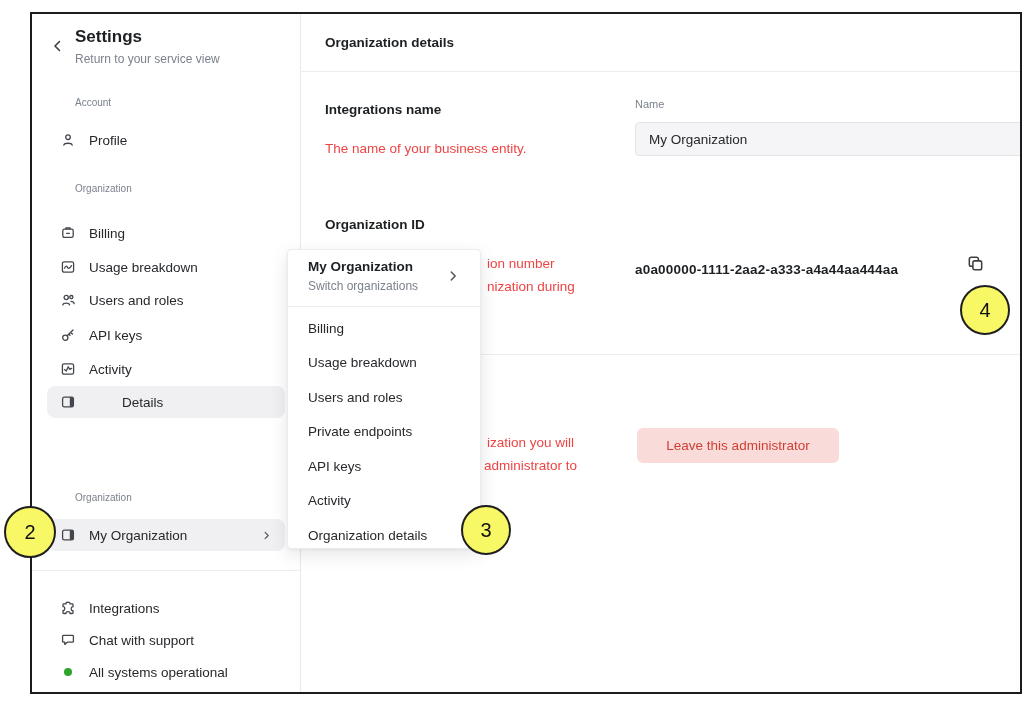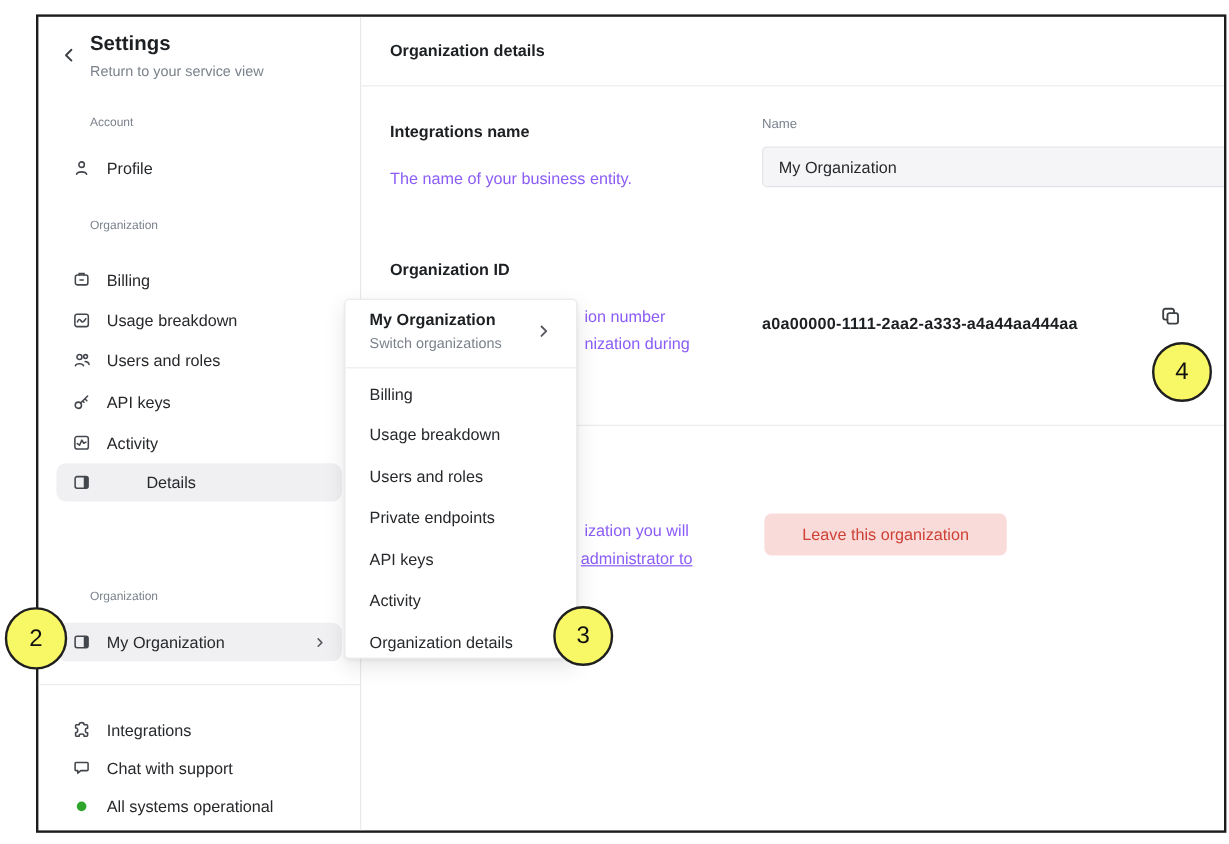--- a/index.html
+++ b/index.html
@@ -19,21 +19,21 @@
            gap:13px;padding:0 13px;border-radius:8px;font-size:13.5px;color:#26282b;
            box-sizing:border-box;cursor:pointer;}
   .nav-row.active{background:#f0f0f2;}
   .nav-row .ico{width:16px;height:16px;flex:0 0 16px;color:#43474d;display:flex;}
   .nav-row .chev{margin-left:auto;color:#55595f;}
   .dot{width:8px;height:8px;border-radius:50%;background:#2ea52b;margin:0 4px;}
 
   
   .main-title{position:absolute;left:293px;top:21px;font-size:13.5px;font-weight:700;color:#1d2023;}
   .h-bold{position:absolute;font-size:13.5px;font-weight:700;color:#1d2023;}
-  .g-text{position:absolute;font-size:13.5px;color:#8b5cf6;}
+  .g-text{position:absolute;font-size:13.5px;color:#ef4444;}
   .field-label{position:absolute;font-size:11px;color:#7b828c;}
   .name-input{position:absolute;left:603px;top:108px;width:420px;height:34px;background:#f5f5f7;
               border:1px solid #e3e4e8;border-radius:4px;padding:0 13px;font-size:13.5px;
               color:#26282b;font-family:"Liberation Sans",sans-serif;box-sizing:border-box;outline:none;}
   .org-id-value{position:absolute;left:603px;top:248px;font-size:13.5px;font-weight:700;color:#1d2023;letter-spacing:.2px;}
   .copy-btn{position:absolute;left:934px;top:240px;width:19px;height:19px;color:#3c4043;cursor:pointer;}
   .danger-btn{position:absolute;left:605px;top:414px;width:202px;height:35px;background:#f9dbd9;
               color:#ce4036;border:none;border-radius:6px;font-size:13.5px;
               font-family:"Liberation Sans",sans-serif;cursor:pointer;}
 
@@ -196,22 +196,22 @@
     <div class="copy-btn">
       <svg viewBox="0 0 16 16" fill="none" stroke="currentColor" stroke-width="1.3" stroke-linejoin="round">
           <rect x="5.8" y="5.8" width="7.4" height="7.4" rx="1.5"></rect>
           <path d="M10.4 5.8V4.3a1.5 1.5 0 0 0-1.5-1.5H4.3a1.5 1.5 0 0 0-1.5 1.5v4.6a1.5 1.5 0 0 0 1.5 1.5h1.5"></path>
         </svg>
     </div>
 
     <div class="hdiv" style="top:340px;left:268px;right:0;"></div>
 
     <div class="g-text" style="left:455px;top:421px;">ization you will</div>
-    <div class="g-text" style="left:452px;top:444px;text-decoration:underline;">administrator to</div>
-    <button class="danger-btn">Leave this organization</button>
+    <div class="g-text" style="left:452px;top:444px;">administrator to</div>
+    <button class="danger-btn">Leave this administrator</button>
 
     <div class="dropdown">
       <div class="dd-header">
         <div class="dd-title">My Organization</div>
         <div class="dd-sub">Switch organizations</div>
         <div class="dd-chev">
           <svg viewBox="0 0 16 16" fill="none" stroke="currentColor" stroke-width="1.8" stroke-linecap="round" stroke-linejoin="round">
               <path d="m6 3.5 4.5 4.5L6 12.5"></path>
             </svg>
         </div>

